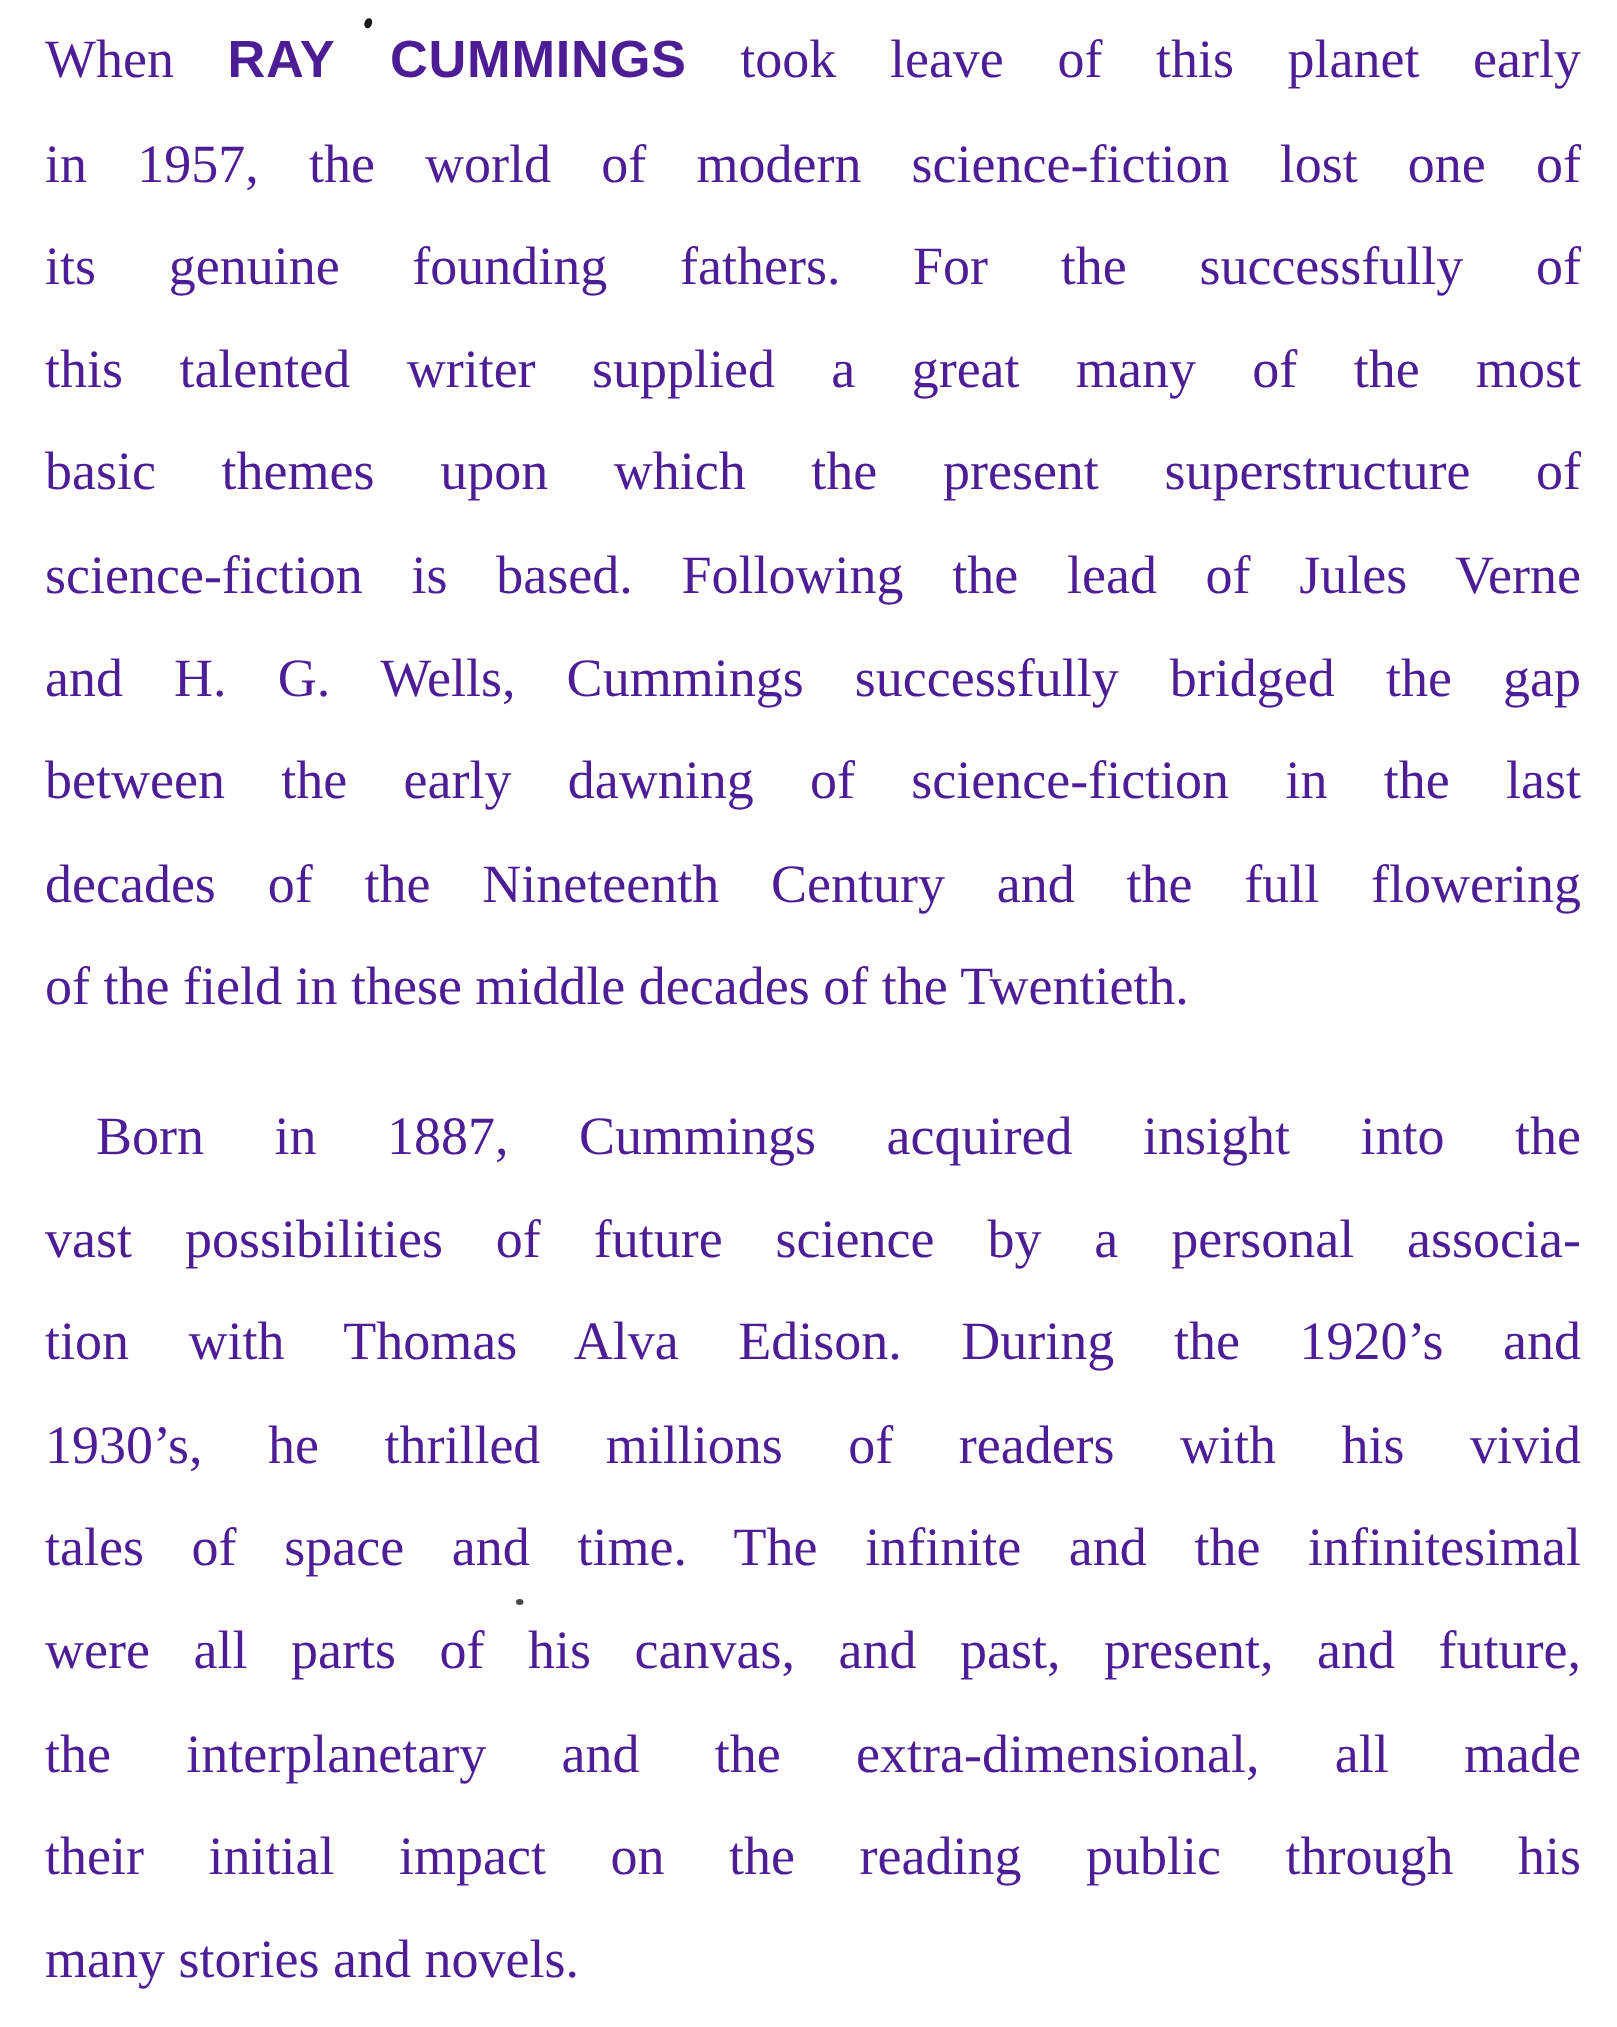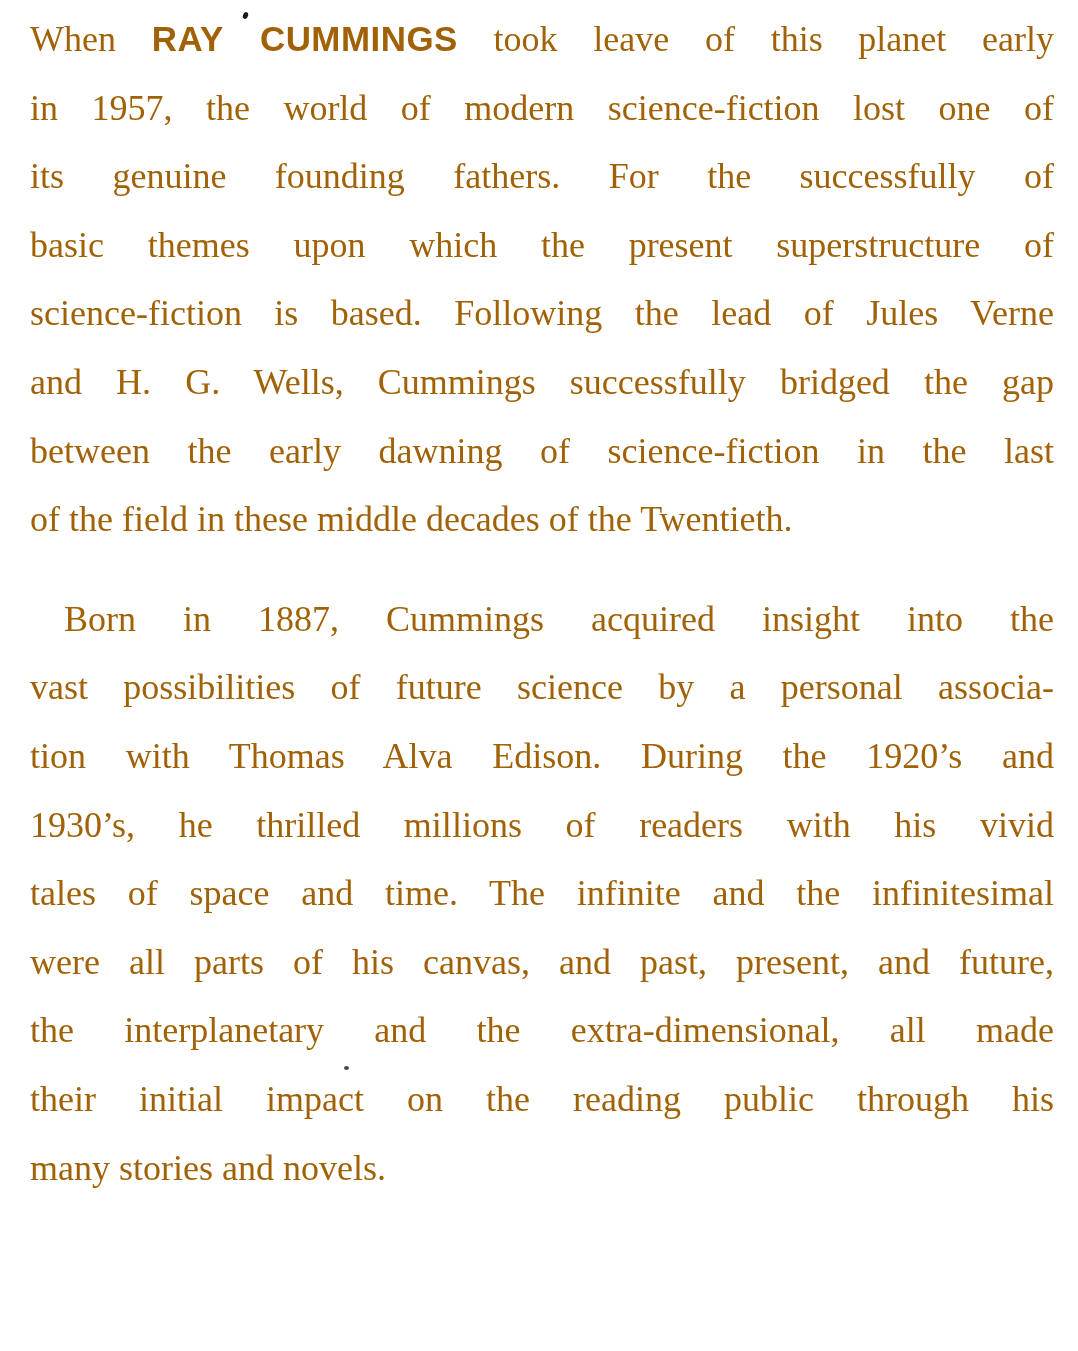--- a/index.html
+++ b/index.html
@@ -6,21 +6,21 @@
     margin: 0;
     padding: 0;
     background: #ffffff;
   }
   .page {
     position: relative;
     width: 1078px;
     height: 1351px;
     box-sizing: border-box;
     background: #ffffff;
-    color: #a16207;
+    color: #4c1d95;
     font-family: "Liberation Serif", "DejaVu Serif", serif;
     font-size: 36px;
     padding: 5px 24px 0 30px;
     overflow: hidden;
   }
   .para { line-height: 68.6px; }
   .para2 { margin-top: 31px; }
   .line {
     text-align: justify;
     text-align-last: justify;
@@ -51,24 +51,26 @@
 <body>
 
 <div class="page">
   <span class="artifact a1"></span>
   <span class="artifact a2"></span>
 
   <div class="para">
     <div class="line"><span>When </span><span class="bold-name">RAY CUMMINGS</span><span> took leave of this planet early</span></div>
     <div class="line">in 1957, the world of modern science-fiction lost one of</div>
     <div class="line">its genuine founding fathers. For the successfully of</div>
+    <div class="line">this talented writer supplied a great many of the most</div>
     <div class="line">basic themes upon which the present superstructure of</div>
     <div class="line">science-fiction is based. Following the lead of Jules Verne</div>
     <div class="line">and H. G. Wells, Cummings successfully bridged the gap</div>
     <div class="line">between the early dawning of science-fiction in the last</div>
+    <div class="line">decades of the Nineteenth Century and the full flowering</div>
     <div class="line last">of the field in these middle decades of the Twentieth.</div>
   </div>
 
   <div class="para para2">
     <div class="line indent">Born in 1887, Cummings acquired insight into the</div>
     <div class="line">vast possibilities of future science by a personal associa-</div>
     <div class="line">tion with Thomas Alva Edison. During the 1920’s and</div>
     <div class="line">1930’s, he thrilled millions of readers with his vivid</div>
     <div class="line">tales of space and time. The infinite and the infinitesimal</div>
     <div class="line">were all parts of his canvas, and past, present, and future,</div>

